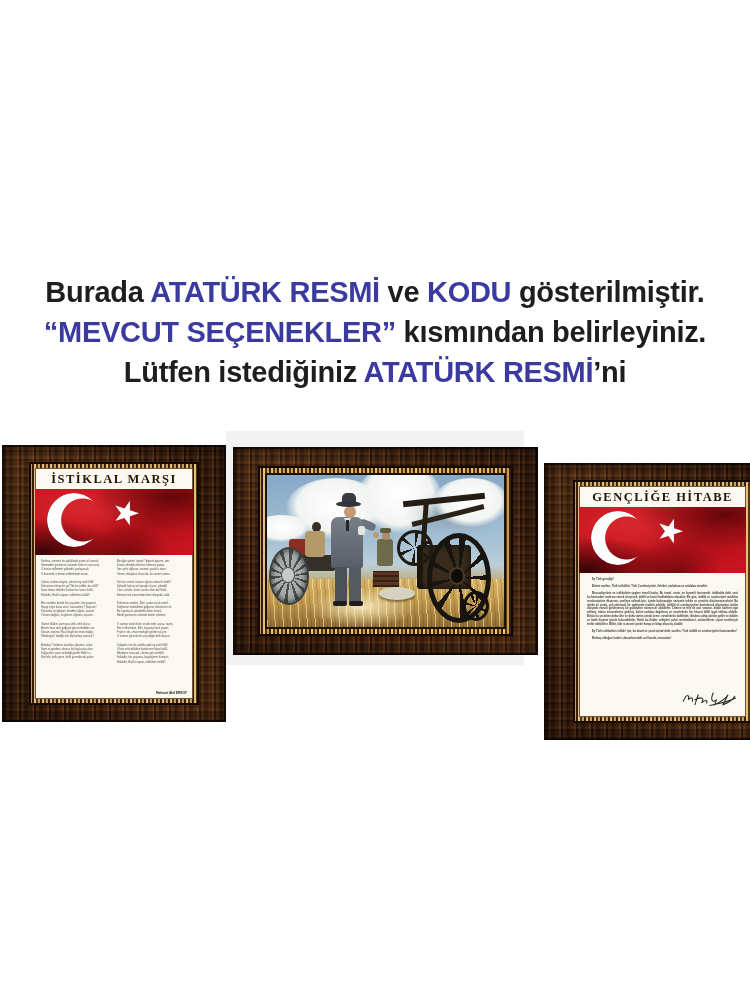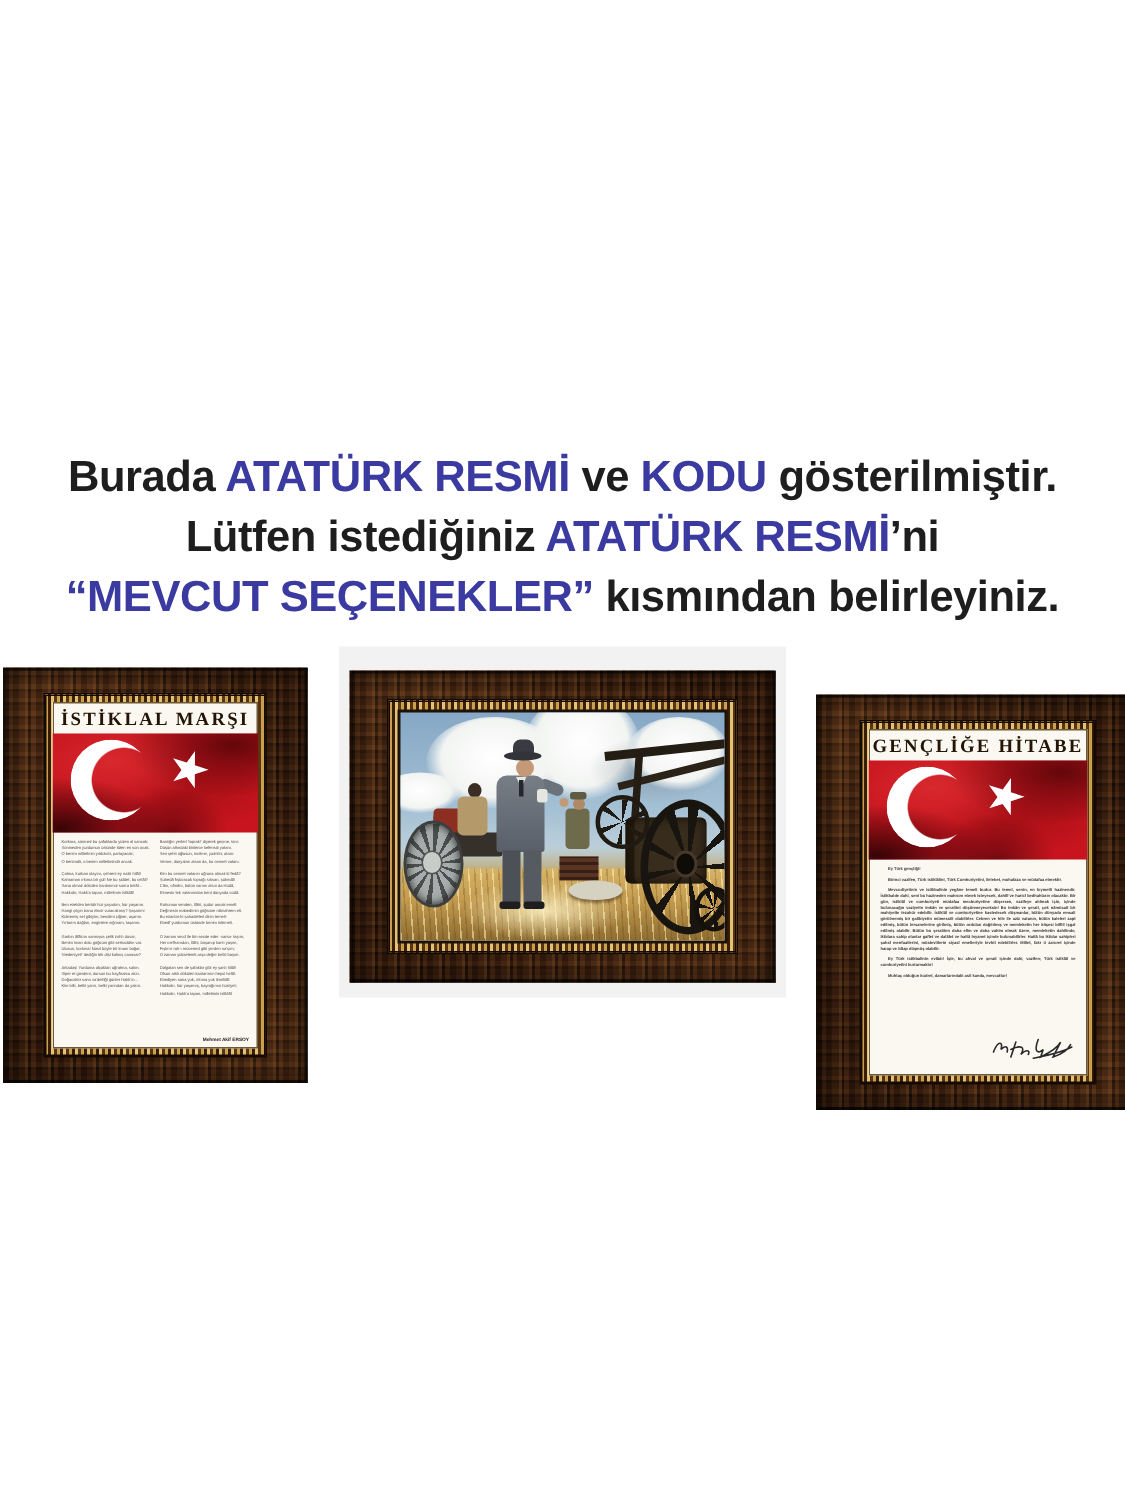--- a/index.html
+++ b/index.html
@@ -1,36 +1,36 @@
 <!DOCTYPE html>
 <html><head>
 <meta charset="utf-8">
 <style>
   html,body{margin:0;padding:0;background:#fff;}
   .canvas{position:relative;width:750px;height:1000px;background:#fff;overflow:hidden;
           font-family:"Liberation Sans",sans-serif;}
 
   
   .header{position:absolute;top:272px;left:0;right:0;text-align:center;
-          font-size:29px;font-weight:700;line-height:40px;color:#1e1e1e;letter-spacing:-0.3px;margin-top:26px;}
+          font-size:29px;font-weight:700;line-height:40px;color:#1e1e1e;letter-spacing:-0.3px;}
   .blu{color:#3a3aa0;}
 
   
   .stage{position:absolute;left:226px;top:431px;width:298px;height:234px;background:#f2f2f2;}
 
   
   .frame{position:absolute;background-color:#2b170c;
     background-image:
       repeating-linear-gradient(90deg, rgba(150,90,40,.28) 0 2px, rgba(0,0,0,.33) 2px 4px,
         rgba(110,60,25,.25) 4px 7px, rgba(30,12,5,.32) 7px 11px, rgba(80,45,20,.22) 11px 15px),
       repeating-linear-gradient(0deg, rgba(0,0,0,.28) 0 2px, rgba(160,100,50,.13) 2px 5px,
         rgba(50,25,10,.25) 5px 9px),
       radial-gradient(ellipse at 18% 8%, rgba(200,125,60,.28), transparent 55%),
       radial-gradient(ellipse at 85% 92%, rgba(200,125,60,.22), transparent 55%);
-    box-shadow: inset 0 0 0 2px rgba(0,0,0,.55), inset 0 0 14px rgba(0,0,0,.75);}
+    box-shadow: inset 0 0 0 2px rgba(0,0,0,.55), inset 0 0 14px rgba(0,0,0,.75); padding-left: 21px;}
   .liner{position:absolute;
     background:repeating-linear-gradient(90deg,#c9a050 0 2px,#3a1d06 2px 4px,#e2c277 4px 6px,#5a3310 6px 8px);
     box-shadow:0 0 0 1px #140a03, inset 0 0 0 1px #140a03;}
   .paper{position:absolute;inset:5px;background:#faf8f0;box-shadow:inset 0 0 0 1px #6b5a36;overflow:hidden;}
 
   #f-left{left:2px;top:445px;width:203px;height:277px;}
   #f-left .liner{inset:18px 28px;}
   #f-right{left:532px;top:463px;width:216px;height:277px;margin-left:12px;}
   #f-right .liner{inset:18px 30px;}
   #f-center{left:233px;top:447px;width:284px;height:208px;}
@@ -121,22 +121,22 @@
   .code{position:absolute;top:662px;left:0;width:750px;text-align:center;
         font-size:35px;font-weight:700;color:#2d2d96;letter-spacing:0.5px;}
 </style>
 </head>
 <body>
 
 <div class="canvas">
 
   <div class="header">
     <div><span>Burada </span><span class="blu">ATATÜRK RESMİ</span><span> ve </span><span class="blu">KODU</span><span> gösterilmiştir.</span></div>
+    <div><span class="blu">“MEVCUT SEÇENEKLER”</span><span> kısmından belirleyiniz.</span></div>
     <div><span>Lütfen istediğiniz </span><span class="blu">ATATÜRK RESMİ</span><span>’ni</span></div>
-    <div><span class="blu">“MEVCUT SEÇENEKLER”</span><span> kısmından belirleyiniz.</span></div>
   </div>
 
   <div class="stage"></div>
 
   <div class="frame" id="f-left">
     <div class="liner">
       <div class="paper">
         <div class="ptitle">İSTİKLAL MARŞI</div>
         <div class="flag">
           <div class="crescent"></div>

